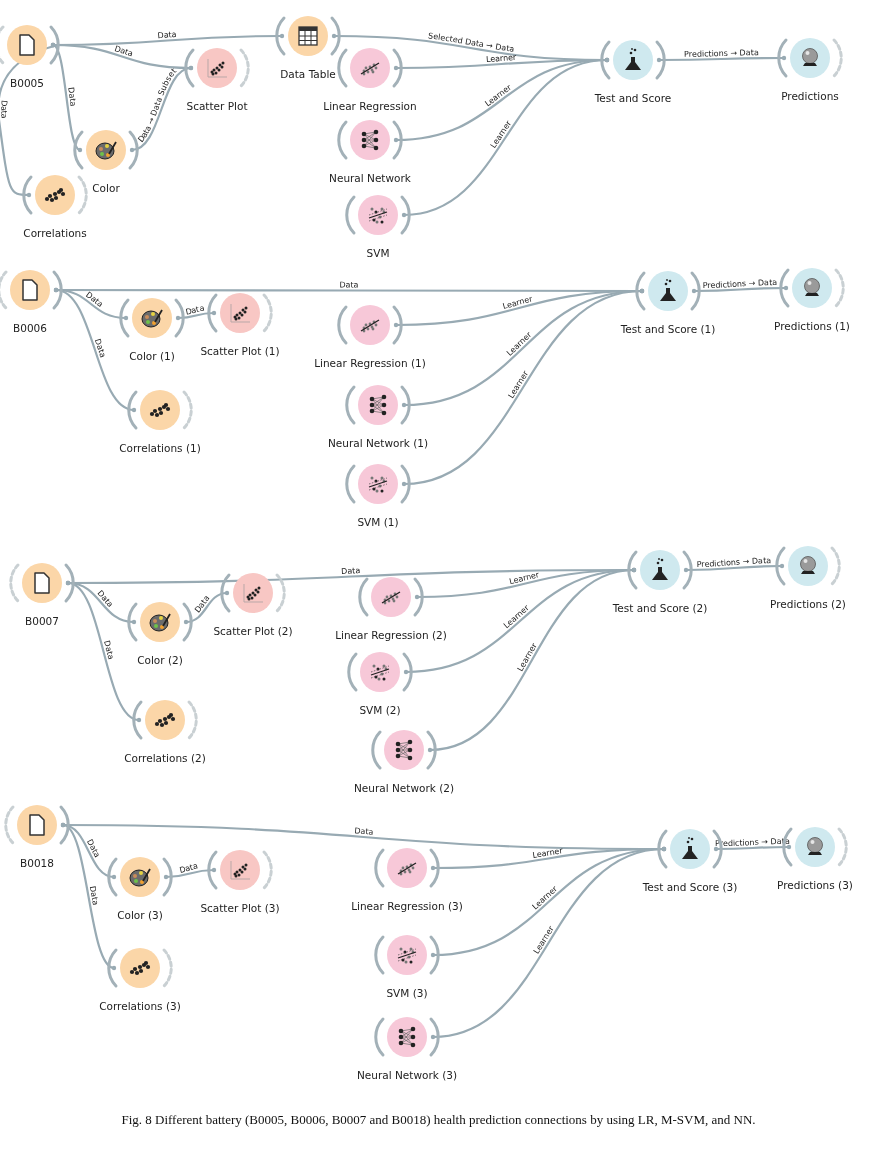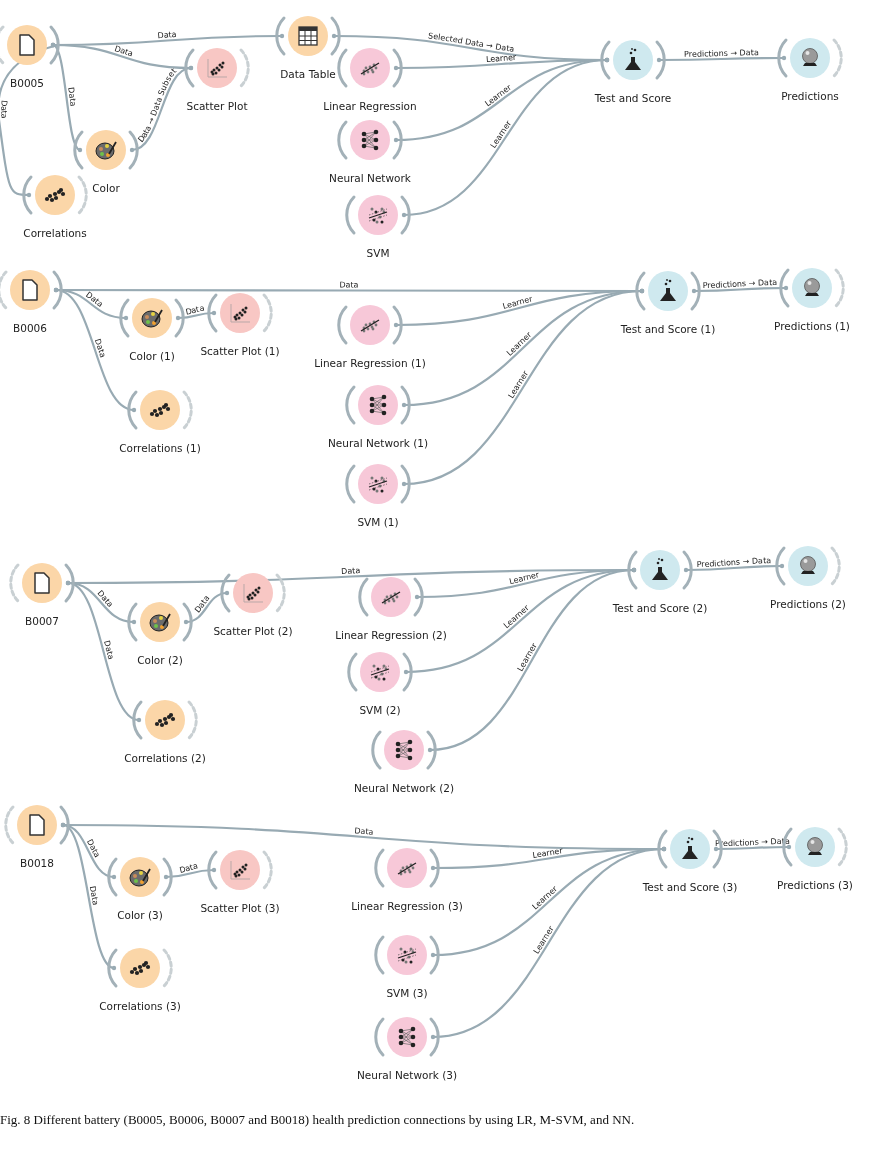--- a/index.html
+++ b/index.html
@@ -3,21 +3,21 @@
 <meta charset="utf-8">
 <style>
   html, body { margin: 0; padding: 0; background: #ffffff; }
   body { width: 877px; height: 1160px; position: relative; overflow: hidden; font-family: "DejaVu Sans", sans-serif; }
   #canvas { position: absolute; left: 0; top: 0; }
   .node-label { font-family: "DejaVu Sans", sans-serif; font-size: 10.5px; fill: #222; }
   .edge-label { font-family: "DejaVu Sans", sans-serif; font-size: 8px; fill: #222; }
   .edge { fill: none; stroke: #98aab3; stroke-width: 2.2; }
   .bracket { fill: none; stroke: #a3b1b8; stroke-width: 3; stroke-linecap: round; }
   .bracket-dash { fill: none; stroke: #c9d0d3; stroke-width: 3; stroke-dasharray: 4 3; stroke-linecap: round; }
-  #caption { position: absolute; left: 0; width: 877px; top: 1112px; font-family: "Liberation Serif", serif; font-size: 13px; color: #111; }
+  #caption { position: absolute; left: 0; width: 877px; top: 1112px; text-align: center; font-family: "Liberation Serif", serif; font-size: 13px; color: #111; }
 </style>
 </head>
 <body>
 
 <svg id="canvas" width="877" height="1105" viewBox="0 0 877 1105">
   <g id="edges-layer">
       <path d="M53 45 C167.5 45 167.5 36 282 36" class="edge" id="e0_0"></path>
       <circle cx="53" cy="45" r="2.2" fill="#98aab3"></circle>
       <circle cx="282" cy="36" r="2.2" fill="#98aab3"></circle>
       <text class="edge-label" dy="-3"><textPath href="#e0_0" startOffset="50%" text-anchor="middle">Data</textPath></text>

